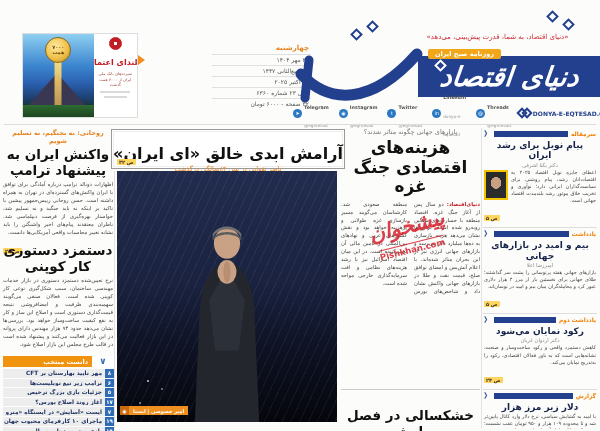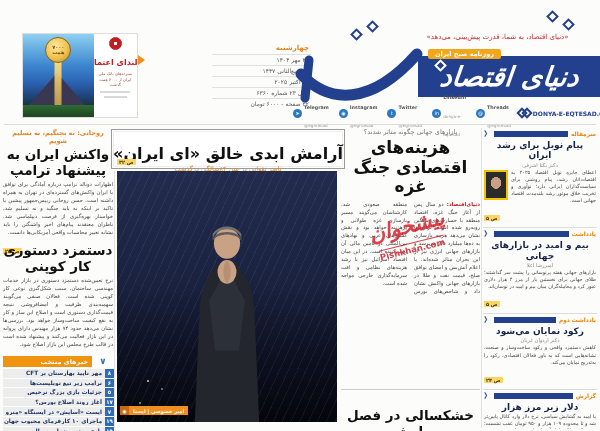--- a/index.html
+++ b/index.html
@@ -227,21 +227,21 @@
 
   <div class="abs art2">
     <div class="hl">دستمزد دستوری کار کوپنی</div>
     <div class="body">نرخ تعیین‌شده دستمزد دستوری در بازار خدمات مهندسی ساختمان، سبب شکل‌گیری نوعی کار کوپنی شده است. فعالان صنفی می‌گویند سهمیه‌بندی ظرفیت و امضافروشی نتیجه قیمت‌گذاری دستوری است و اصلاح این ساز و کار به نفع کیفیت ساخت‌وساز خواهد بود. بررسی‌ها نشان می‌دهد حدود ۷۴ هزار مهندس دارای پروانه در این بازار فعالیت می‌کنند و پیشنهاد شده است در قالب طرح مجلس این بازار اصلاح شود.</div>
     <div class="endrow"><span class="pref">ص ۲۸</span></div>
   </div>
 
   <div class="abs selbox">
     <div class="selhead">
       <div class="chev">∨</div>
-      <div class="cap">خبرهای منتخب</div>
+      <div class="cap">دانست منتخب</div>
     </div>
     <div class="selrow">
       <span class="num">۸</span>
       <span class="t">مهر تایید بهارستان بر CFT</span>
     </div>
     <div class="selrow">
       <span class="num">۶</span>
       <span class="t">ترامپ زیر تیغ نوبلیست‌ها</span>
     </div>
     <div class="selrow">

